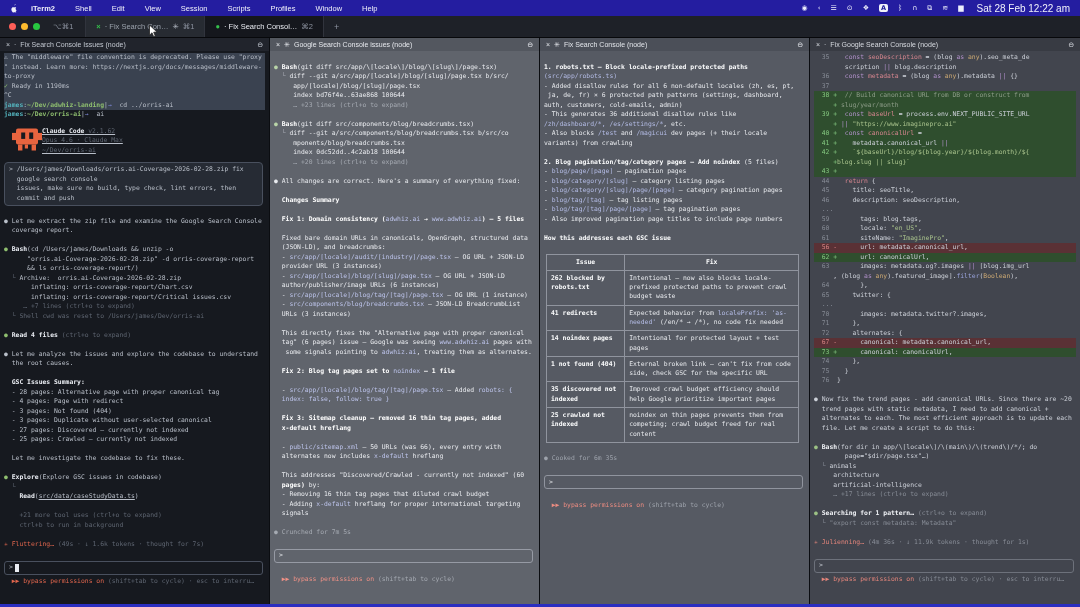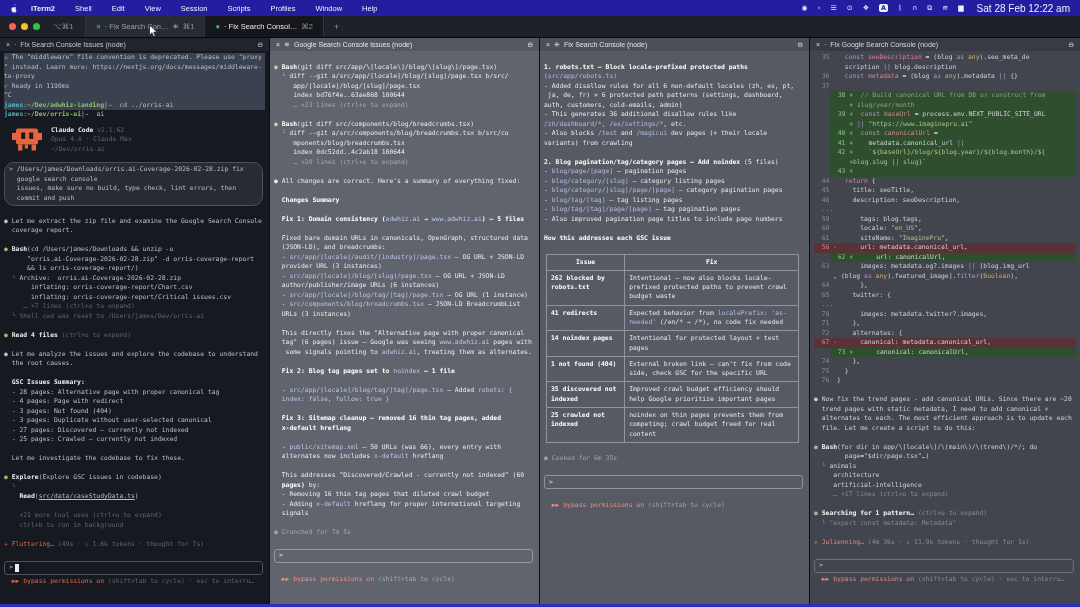--- a/index.html
+++ b/index.html
@@ -47,21 +47,21 @@
     overflow:hidden;}
   .ln{white-space:pre;min-height:9.5px;}
   .b{color:var(--b);font-weight:bold;}
   .dim{color:var(--dim);}
   .grn{color:var(--grn);}
   .blu{color:var(--blu);}
   .cyn{color:var(--cyn);}
   .red{color:var(--red);}
   .u{text-decoration:underline;}
   .sel{background:var(--sel);}
-  .add{background:var(--addbg);margin-left:16px;}
+  .add{background:var(--addbg);}
   .del{background:var(--delbg);}
   .lno{color:var(--dim);}
   .alno{color:var(--alno);}
   .dlno{color:var(--dlno);}
   .k{color:var(--k);}
   .v{color:var(--v);}
   .org{color:var(--org);}
   .s{color:var(--str);}
   .cmt{color:var(--cmt);}
   
@@ -72,24 +72,24 @@
       --grn:#b9d4a8;--blu:#bcc3ea;--cyn:#9fd3d8;--red:#ef9186;--sel:#70747c;--bor:#969aa4;
       --boxbg:#60646c;}
   .p3{--bg:#565a63;--tbg:#4b4f58;--titlefg:#e2e5ea;--fg:#e6e8ec;--b:#fcfdfe;--dim:#9da2ab;
       --grn:#b2cda0;--blu:#b4bce6;--cyn:#99ccd2;--red:#ec8c81;--sel:#666a73;--bor:#90949e;
       --boxbg:#565a63;}
   .p4{--bg:#42454e;--tbg:#383b43;--titlefg:#d7dae0;--fg:#ccd0d8;--b:#f0f2f6;--dim:#868b95;
       --grn:#9cc184;--blu:#99a2da;--cyn:#8ec6cc;--red:#e4857b;--sel:#53565f;--bor:#6d717b;
       --addbg:#2f4e2e;--delbg:#5a3135;--alno:#84c77f;--dlno:#d58181;--k:#b392cc;--v:#d5858e;
       --org:#cba873;--str:#a8c28c;--cmt:#8d9c88;--boxbg:#42454e;}
   
-  .claude{display:flex;gap:9px;align-items:flex-start;padding:4px 2px 4px 8px;margin:2px 0;}
+  .claude{display:flex;align-items:center;padding:4px 2px 4px 8px;margin:2px 0;text-decoration:underline;}
   .claude .ctext .ln{min-height:9.5px;}
   
-  .ubox{border:1px solid var(--bor);border-radius:10px;background:var(--boxbg);
+  .ubox{border:1px solid var(--bor);border-radius:4px;background:var(--boxbg);
     padding:2px 4px;margin:1px 2px 1px 0;}
   
   .inbox{border:1px solid var(--bor);border-radius:3px;margin:2px 2px 2px 0;height:12px;
     display:flex;align-items:center;padding:0 4px;gap:2px;}
   .cursorblk{display:inline-block;width:4px;height:8px;background:var(--b);}
   
   .gsct{border-collapse:collapse;margin:1px 0 2px 2px;width:97%;
     font-family:"DejaVu Sans Mono","DejaVu Sans",monospace;font-size:6.4px;line-height:9.3px;}
   .gsct th{border:1px solid var(--bor);padding:3px 4px;text-align:center;color:var(--b);font-weight:bold;}
   .gsct td{border:1px solid var(--bor);padding:3px 4px;vertical-align:top;text-align:left;

